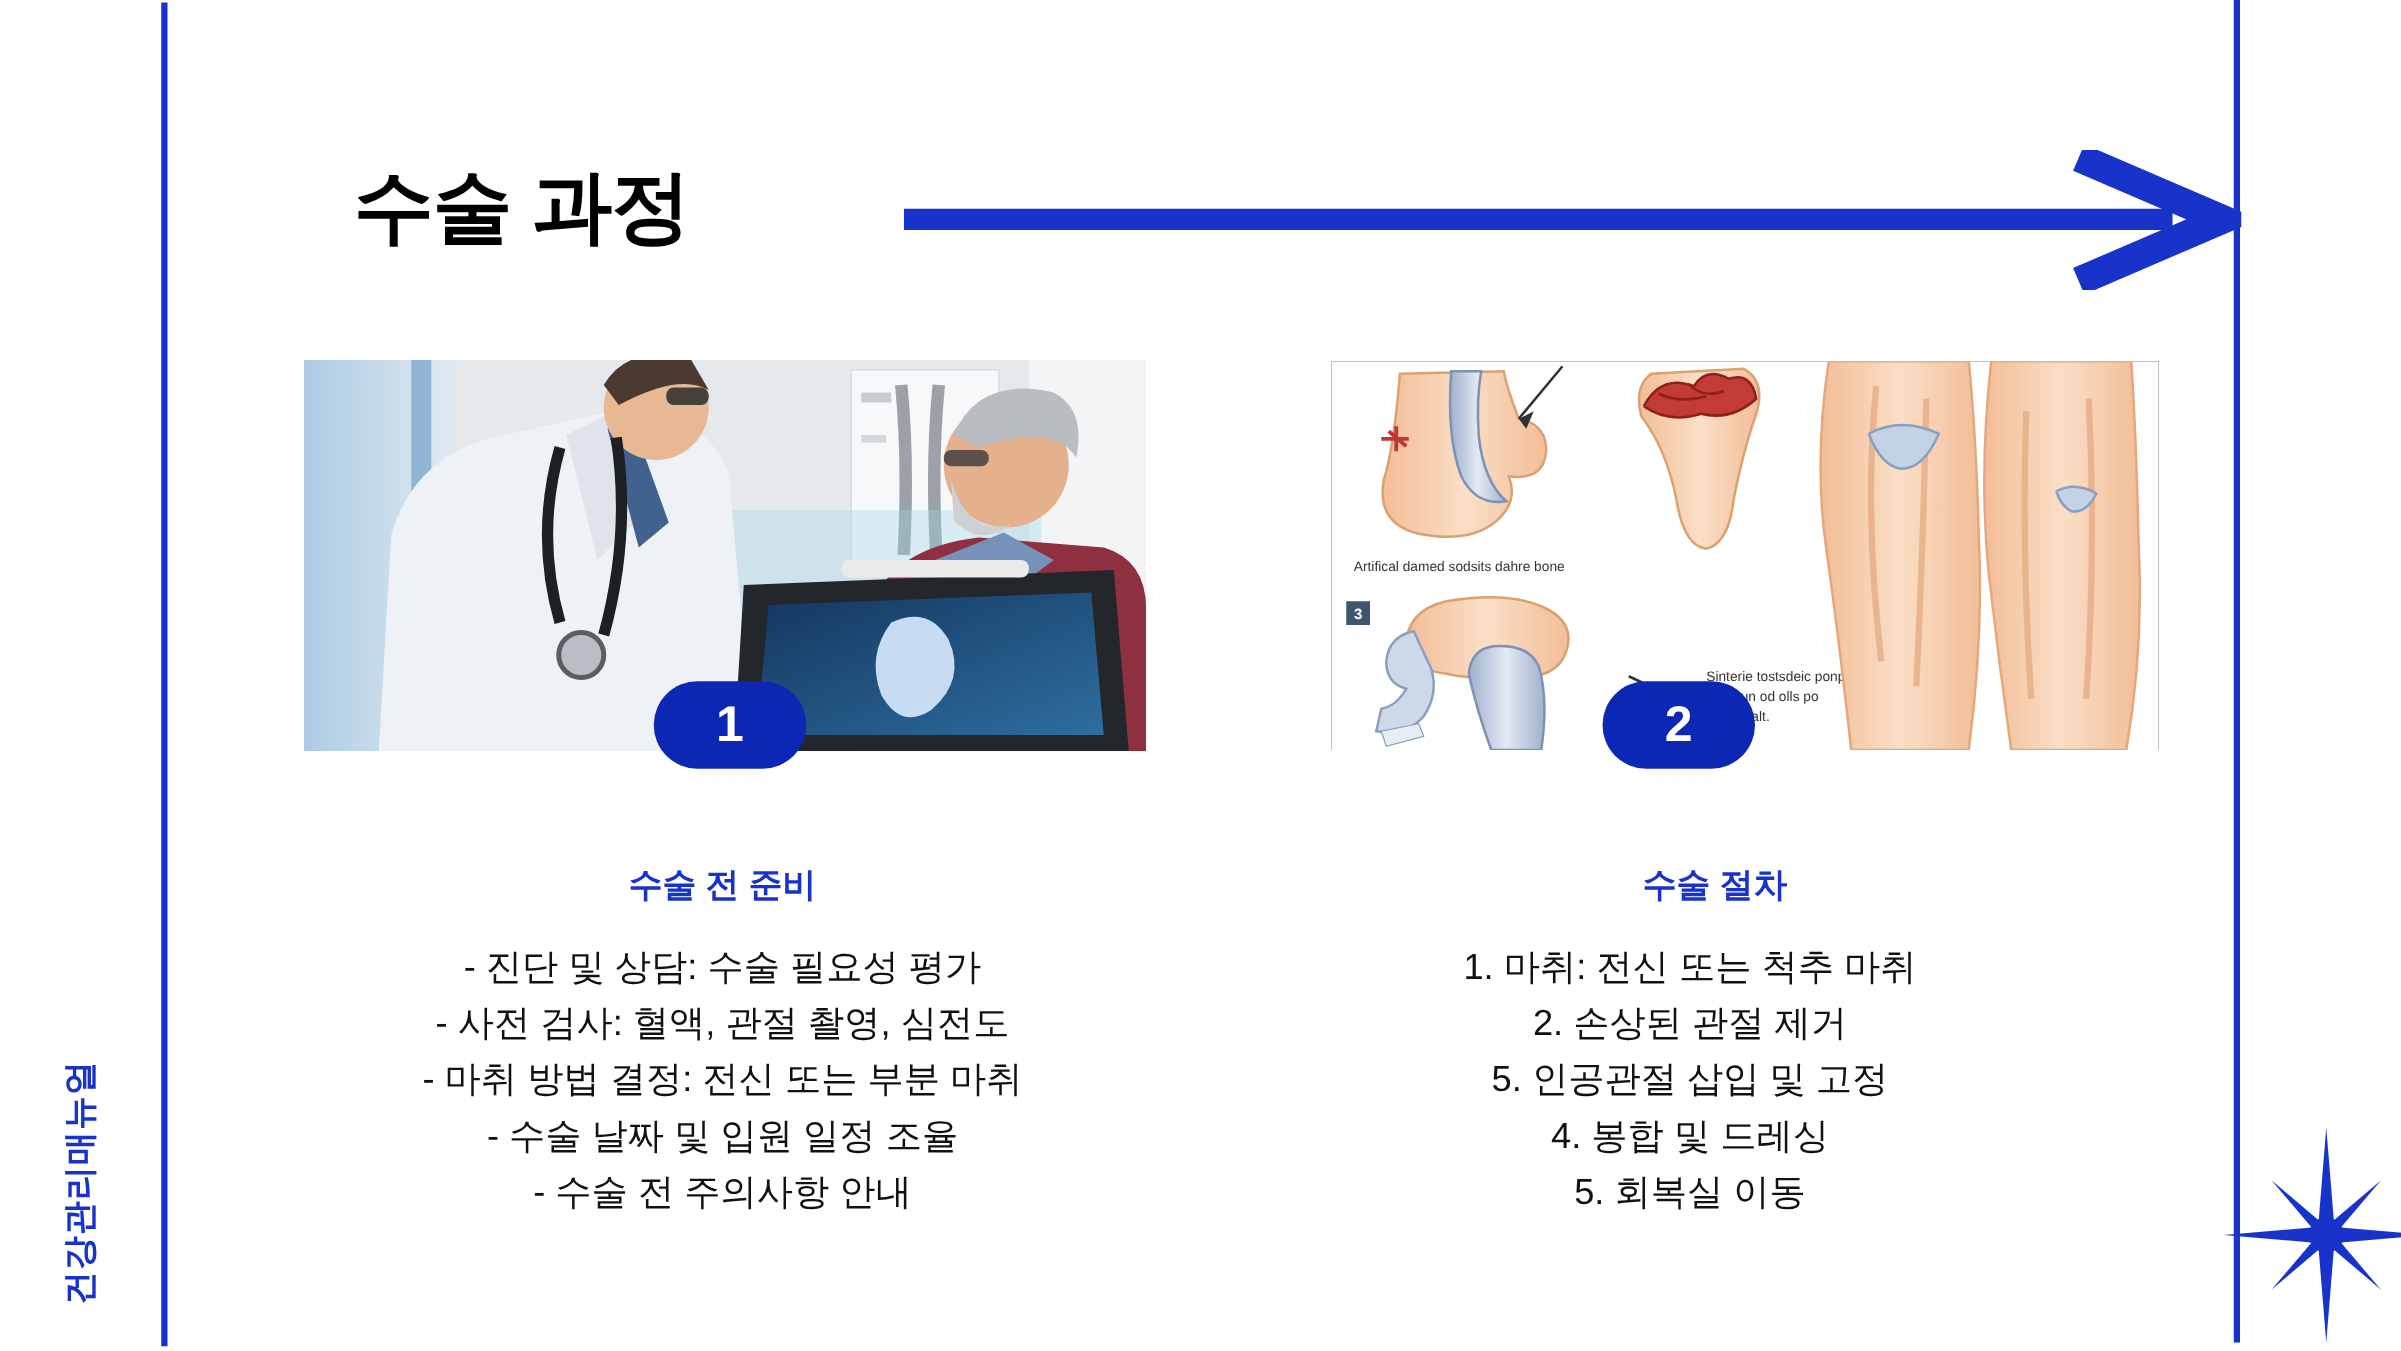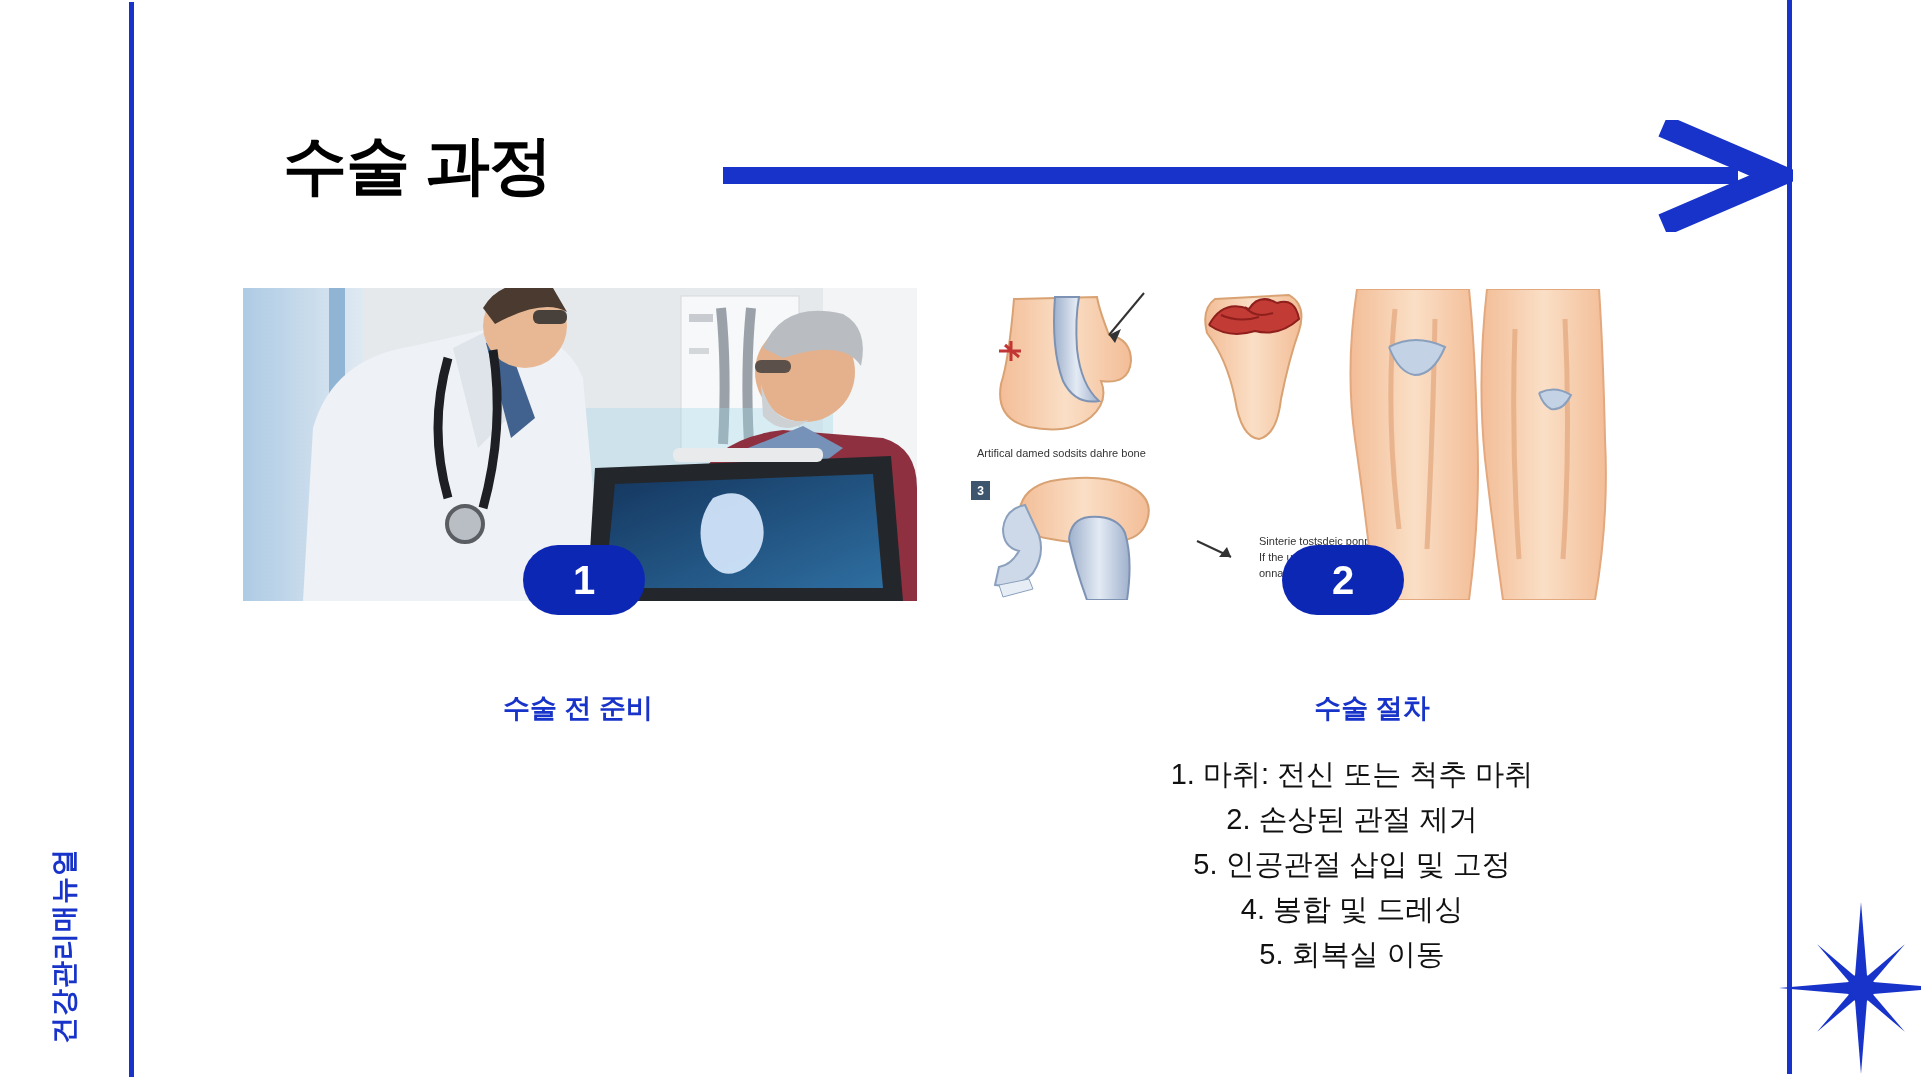--- a/index.html
+++ b/index.html
@@ -23,21 +23,21 @@
 
   .page-title{
     position:absolute;left:283px;top:122px;
     font-size:64px;font-weight:800;color:#000000;letter-spacing:-1px;
   }
 
   .title-arrow{position:absolute;left:723px;top:120px;width:1070px;height:112px;}
 
   .step-image{position:absolute;overflow:hidden;}
   .step-image.photo{left:243px;top:288px;width:674px;height:313px;}
-  .step-image.illus{left:959px;top:289px;width:662px;height:311px;background:#737373;}
+  .step-image.illus{left:1065px;top:289px;width:662px;height:311px;background:#737373;}
   .step-image svg{display:block;width:100%;height:100%;}
 
   .step-badge{
     position:absolute;width:122px;height:70px;border-radius:36px;
     background:#0d27b5;color:#ffffff;
     display:flex;align-items:center;justify-content:center;
     font-size:40px;font-weight:800;
   }
   .step-badge.b1{left:523px;top:545px;}
   .step-badge.b2{left:1282px;top:545px;}
@@ -169,20 +169,27 @@
       <path d="M436 20 Q426 120 440 240 M476 30 Q474 140 468 260 M556 40 Q552 150 560 270 M606 30 Q612 150 604 270" stroke="#e2a67c" stroke-width="5" fill="none" opacity="0.7"></path>
       <path d="M430 58 Q456 44 486 58 Q474 86 456 86 Q440 84 430 58" fill="#c3d2e4" stroke="#8aa0bd" stroke-width="2"></path>
       <path d="M580 104 Q596 96 612 106 Q604 122 592 120 Q584 116 580 104" fill="#c3d2e4" stroke="#8aa0bd" stroke-width="2"></path>
     </svg>
   </div>
 
   <div class="step-badge b1">1</div>
   <div class="step-badge b2">2</div>
 
   <div class="col-heading h1">수술 전 준비</div>
+  <div class="col-items c1">
+    <div>- 진단 및 상담: 수술 필요성 평가</div>
+    <div>- 사전 검사: 혈액, 관절 촬영, 심전도</div>
+    <div>- 마취 방법 결정: 전신 또는 부분 마취</div>
+    <div>- 수술 날짜 및 입원 일정 조율</div>
+    <div>- 수술 전 주의사항 안내</div>
+  </div>
 
   <div class="col-heading h2">수술 절차</div>
   <div class="col-items c2">
     <div>1. 마취: 전신 또는 척추 마취</div>
     <div>2. 손상된 관절 제거</div>
     <div>5. 인공관절 삽입 및 고정</div>
     <div>4. 봉합 및 드레싱</div>
     <div>5. 회복실 이동</div>
   </div>
 

